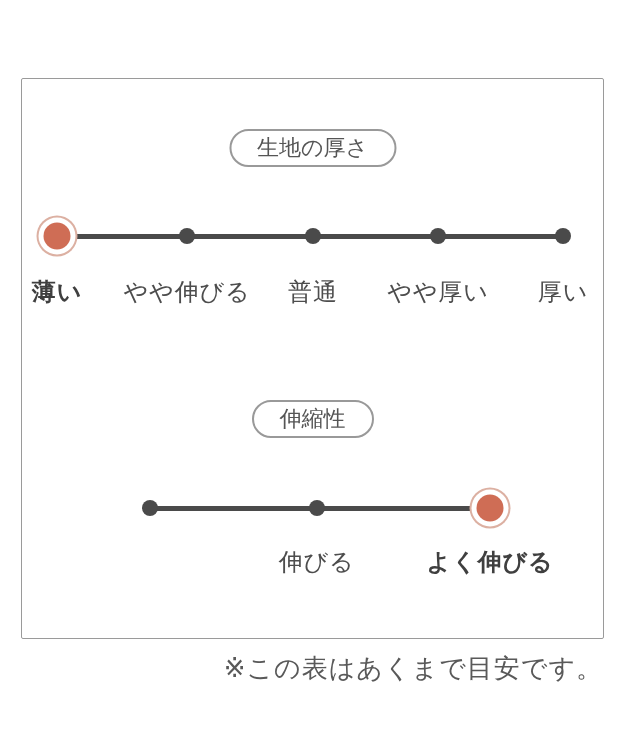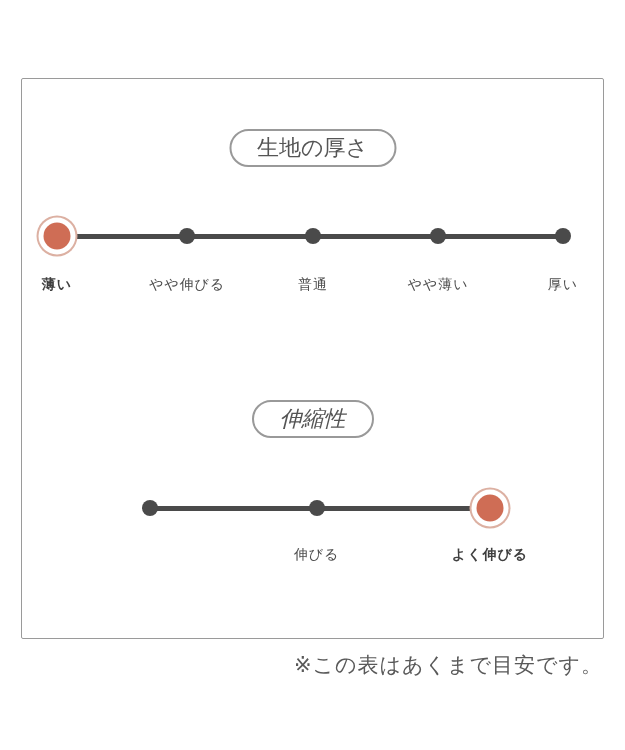--- a/index.html
+++ b/index.html
@@ -19,21 +19,21 @@
     border:1px solid var(--border);border-radius:2px;background:#fff;
   }
 
   .pill{
     position:absolute;left:50%;transform:translateX(-50%);
     border:2px solid #999;border-radius:22px;
     padding:4px 26px;background:#fff;
     font-size:22px;color:#555;white-space:nowrap;line-height:1.2;
   }
   .pill-1{top:50px;}
-  .pill-2{top:321px;font-style:italic;}
+  .pill-2{top:321px;}
 
   .track{position:absolute;height:0;}
   .track-1{left:35px;width:506px;top:157px;}
   .track-2{left:128px;width:340px;top:429px;}
   .line{
     position:absolute;left:0;right:0;top:-2.5px;height:5px;
     background:var(--line);border-radius:3px;
   }
   .dot{
     position:absolute;top:0;width:16px;height:16px;border-radius:50%;
@@ -43,27 +43,27 @@
     width:27px;height:27px;background:var(--accent);
     box-shadow:0 0 0 5px #ffffff,0 0 0 7px var(--accent-ring);
     z-index:2;
   }
 
   .labels{position:absolute;height:26px;}
   .labels-1{left:35px;width:506px;top:197px;}
   .labels-2{left:128px;width:340px;top:467px;}
   .lbl{
     position:absolute;top:0;transform:translateX(-50%);
-    font-size:14px;color:var(--text);white-space:nowrap;letter-spacing:1px;
+    font-size:24px;color:var(--text);white-space:nowrap;letter-spacing:1px;
   }
   .lbl.selected{font-weight:bold;color:#3f3f3f;}
 
   .footnote{
     position:absolute;top:651px;right:22px;
-    font-size:21px;color:#595959;white-space:nowrap;letter-spacing:1px;
+    font-size:26px;color:#595959;white-space:nowrap;letter-spacing:1px;
   }
 </style>
 </head>
 <body>
 
 <div class="canvas">
 
   <div class="frame">
 
     <div class="pill pill-1">
@@ -76,21 +76,21 @@
       <div class="dot" style="left:25.7%"></div>
       <div class="dot" style="left:50.6%"></div>
       <div class="dot" style="left:75.3%"></div>
       <div class="dot" style="left:100%"></div>
     </div>
 
     <div class="labels labels-1">
       <span class="lbl selected" style="left:0%">薄い</span>
       <span class="lbl" style="left:25.7%">やや伸びる</span>
       <span class="lbl" style="left:50.6%">普通</span>
-      <span class="lbl" style="left:75.3%">やや薄い</span>
+      <span class="lbl" style="left:75.3%">やや厚い</span>
       <span class="lbl" style="left:100%">厚い</span>
     </div>
 
     <div class="pill pill-2">
       <span>伸縮性</span>
     </div>
 
     <div class="track track-2">
       <div class="line"></div>
       <div class="dot" style="left:0%"></div>

